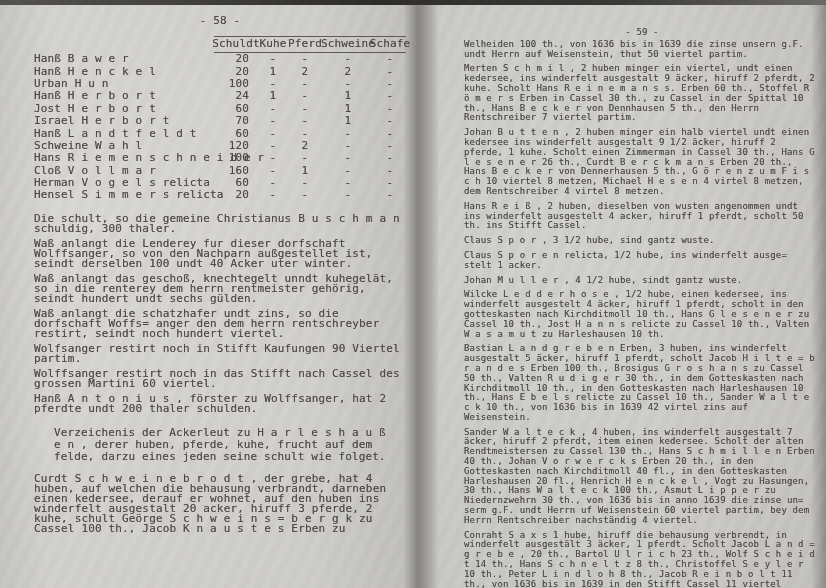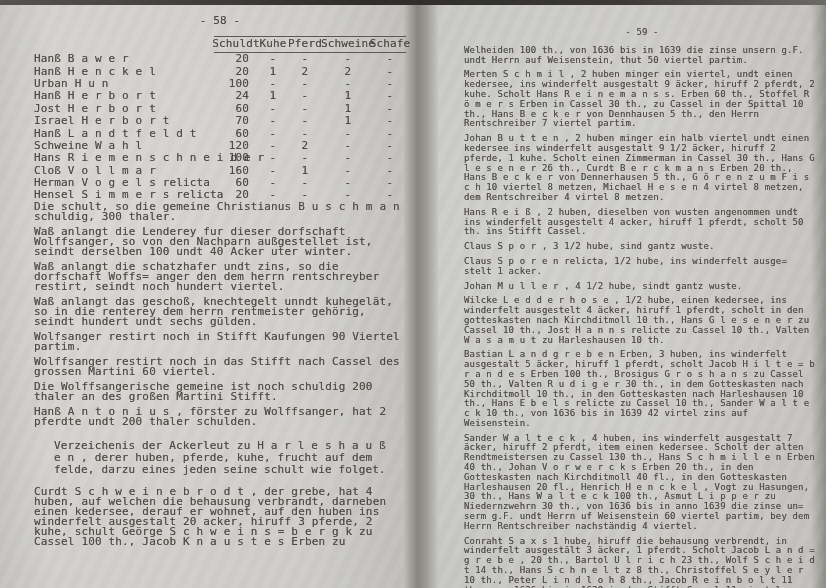--- a/index.html
+++ b/index.html
@@ -35,24 +35,24 @@
 
   .left-content{
     position:absolute;left:34px;top:16px;width:372px;
     font-size:11px;line-height:10px;letter-spacing:0.15px;
   }
   .right-content{
     position:absolute;left:464px;top:28px;width:356px;
     font-size:9px;line-height:9.8px;letter-spacing:0.15px;
   }
   .pageno{ text-align:center;margin-bottom:10px; }
-  .right-content .pageno{ margin-bottom:8px; }
+  .right-content .pageno{ margin-bottom:2px; }
 
   
-  .livestock-table{ margin-top:6px; }
+  .livestock-table{ margin-top:6px; margin-bottom:12px; }
   .thead{ display:grid;grid-template-columns:180px 192px; }
   .thead-cols{
     border-top:1px solid #5d5a55;border-bottom:1px solid #5d5a55;
     display:grid;grid-template-columns:44px 30px 34px 52px 32px;
     padding:2px 0 3px 0;justify-items:center;
   }
   .trow{
     display:grid;grid-template-columns:180px 44px 30px 34px 52px 32px;
     height:12.4px;align-items:center;
   }
@@ -191,25 +191,24 @@
           <span class="c-mid">-</span>
           <span class="c-mid">-</span>
           <span class="c-mid">-</span>
         </div>
       </div>
   </div>
 
   <div>
       <p class="para">Die schult, so die gemeine Christianus B u s c h m a n schuldig, 300 thaler.</p>
       <p class="para">Waß anlangt die Lenderey fur dieser dorfschaft Wolffsanger, so von den Nachparn außgestellet ist, seindt derselben 100 undt 40 Acker uter winter.</p>
+      <p class="para">Waß anlangt das geschoß, knechtegelt unndt kuhegelät, so in die renterey dem herrn rentmeister gehörig, seindt hundert undt sechs gülden.</p>
       <p class="para">Waß anlangt die schatzhafer undt zins, so die dorfschaft Woffs= anger den dem herrn rentschreyber restirt, seindt noch hundert viertel.</p>
-      <p class="para">Waß anlangt das geschoß, knechtegelt unndt kuhegelät, so in die renterey dem herrn rentmeister gehörig, seindt hundert undt sechs gülden.</p>
       <p class="para">Wolfsanger restirt noch in Stifft Kaufungen 90 Viertel partim.</p>
       <p class="para">Wolffsanger restirt noch in das Stifft nach Cassel des grossen Martini 60 viertel.</p>
-      <p class="para">Die Wolffsangerische gemeine ist noch schuldig 200 thaler an des großen Martini Stifft.</p>
       <p class="para">Hanß A n t o n i u s , förster zu Wolffsanger, hat 2 pferdte undt 200 thaler schulden.</p>
     </div>
 
   <div class="notice-block">Verzeichenis der Ackerleut zu H a r l e s h a u ß e n , derer huben, pferde, kuhe, frucht auf dem felde, darzu eines jeden seine schult wie folget.</div>
 
   <div class="para closing-para">Curdt S c h w e i n e b r o d t , der grebe, hat 4 huben, auf welchen die behausung verbrandt, darneben einen kedersee, derauf er wohnet, auf den huben ins winderfelt ausgestalt 20 acker, hiruff 3 pferde, 2 kuhe, schult Geörge S c h w e i n s = b e r g k zu Cassel 100 th., Jacob K n a u s t e s Erben zu</div>
 </div>
 
 <div class="right-content ink">
   <div class="pageno">- 59 -</div>

